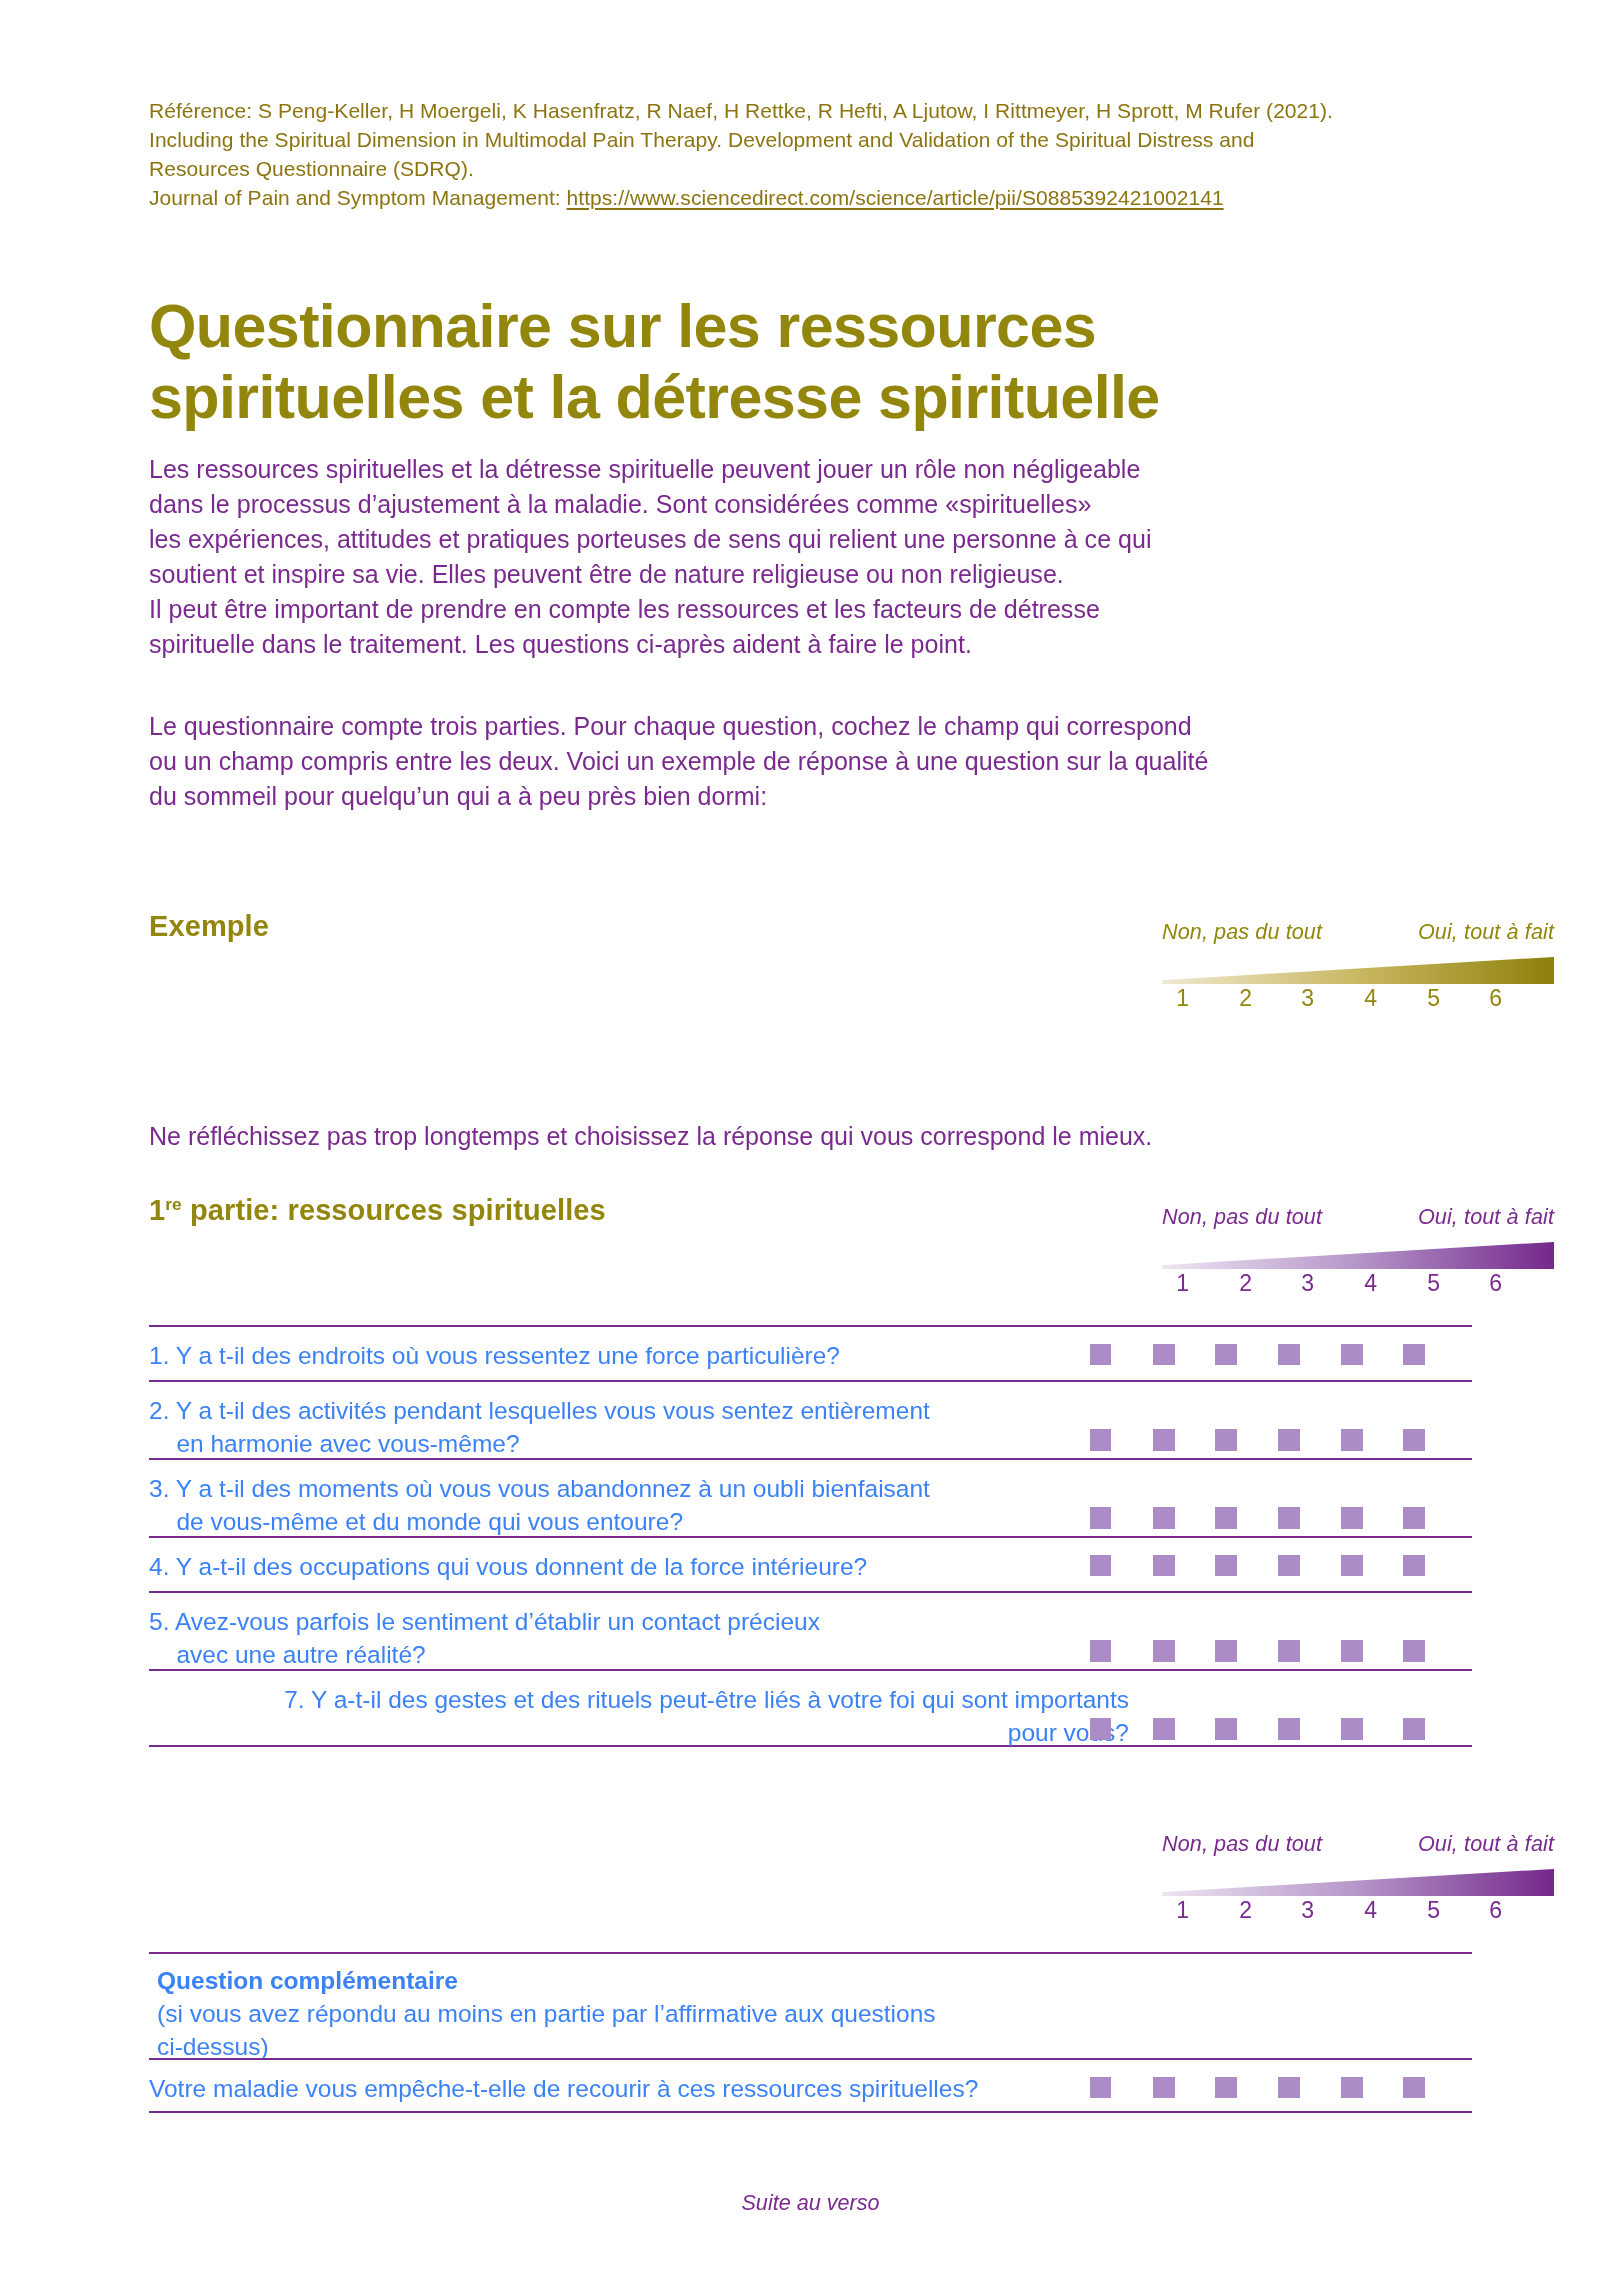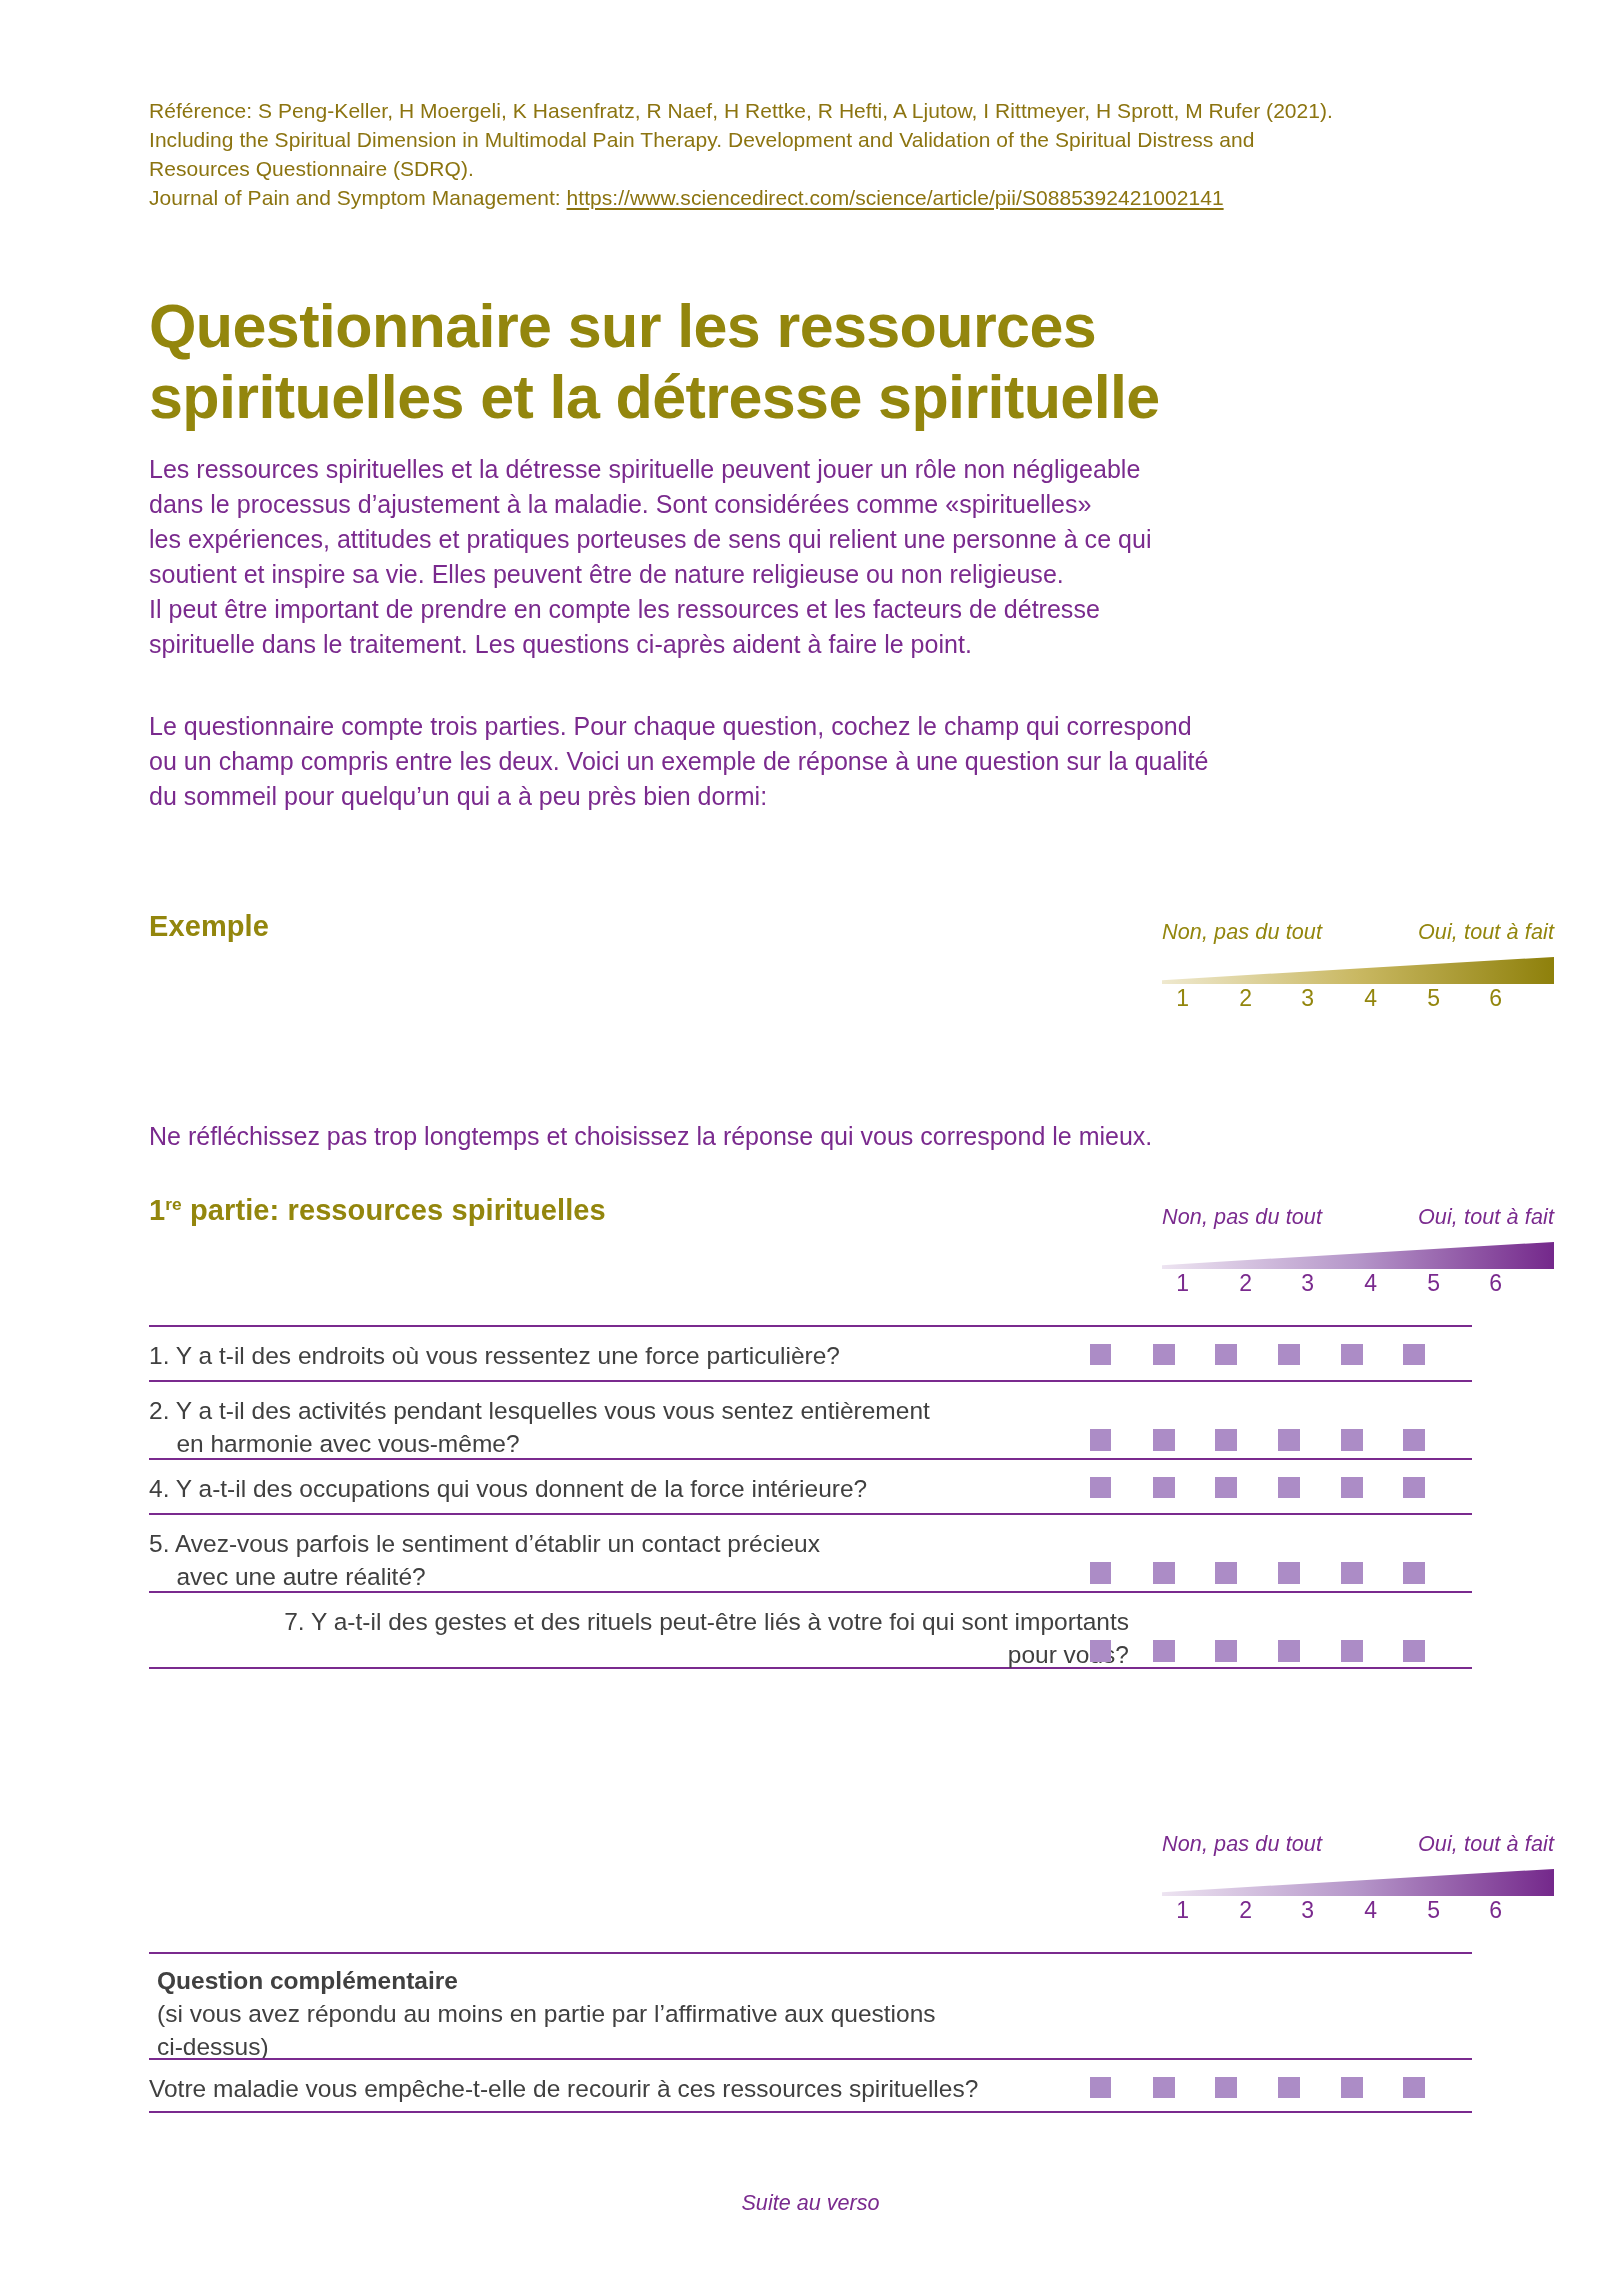--- a/index.html
+++ b/index.html
@@ -136,21 +136,21 @@
   }
   .qrow.purple-rule { border-top-color: #7A2A8E; }
   .qrow.last { border-bottom: 2.9px solid #93860D; }
   .qrow.last.purple-rule { border-bottom-color: #7A2A8E; }
 
   .qtext {
     position: absolute;
     left: 0;
     top: 11.8px;
     width: 980px;
-    color: #404040;
+    color: #3b82f6;
     font-size: 24.5px;
     line-height: 33px;
   }
   .qtext.gold-text { color: #93860D; }
   .qtext .ql { display: block; }
   .qtext .ql.ind { padding-left: 27.4px; }
 
   
   .boxes {
     position: absolute;
@@ -293,20 +293,34 @@
         </div>
         <div class="boxes">
           <div class="bx purple" style="left: 9.8px; top: 47px;"></div>
           <div class="bx purple" style="left: 73px; top: 47px;"></div>
           <div class="bx purple" style="left: 135px; top: 47px;"></div>
           <div class="bx purple" style="left: 198px; top: 47px;"></div>
           <div class="bx purple" style="left: 261px; top: 47px;"></div>
           <div class="bx purple" style="left: 323px; top: 47px;"></div>
         </div>
       </div>
+      <div class="qrow purple-rule" style="min-height: 78px;">
+        <div class="qtext">
+          <span class="ql">3. Y a t-il des moments où vous vous abandonnez à un oubli bienfaisant</span>
+          <span class="ql ind">de vous-même et du monde qui vous entoure?</span>
+        </div>
+        <div class="boxes">
+          <div class="bx purple" style="left: 9.8px; top: 47px;"></div>
+          <div class="bx purple" style="left: 73px; top: 47px;"></div>
+          <div class="bx purple" style="left: 135px; top: 47px;"></div>
+          <div class="bx purple" style="left: 198px; top: 47px;"></div>
+          <div class="bx purple" style="left: 261px; top: 47px;"></div>
+          <div class="bx purple" style="left: 323px; top: 47px;"></div>
+        </div>
+      </div>
       <div class="qrow purple-rule" style="min-height: 55px;">
         <div class="qtext">
           <span class="ql">4. Y a-t-il des occupations qui vous donnent de la force intérieure?</span>
         </div>
         <div class="boxes">
           <div class="bx purple" style="left: 9.8px; top: 16.7px;"></div>
           <div class="bx purple" style="left: 73px; top: 16.7px;"></div>
           <div class="bx purple" style="left: 135px; top: 16.7px;"></div>
           <div class="bx purple" style="left: 198px; top: 16.7px;"></div>
           <div class="bx purple" style="left: 261px; top: 16.7px;"></div>

